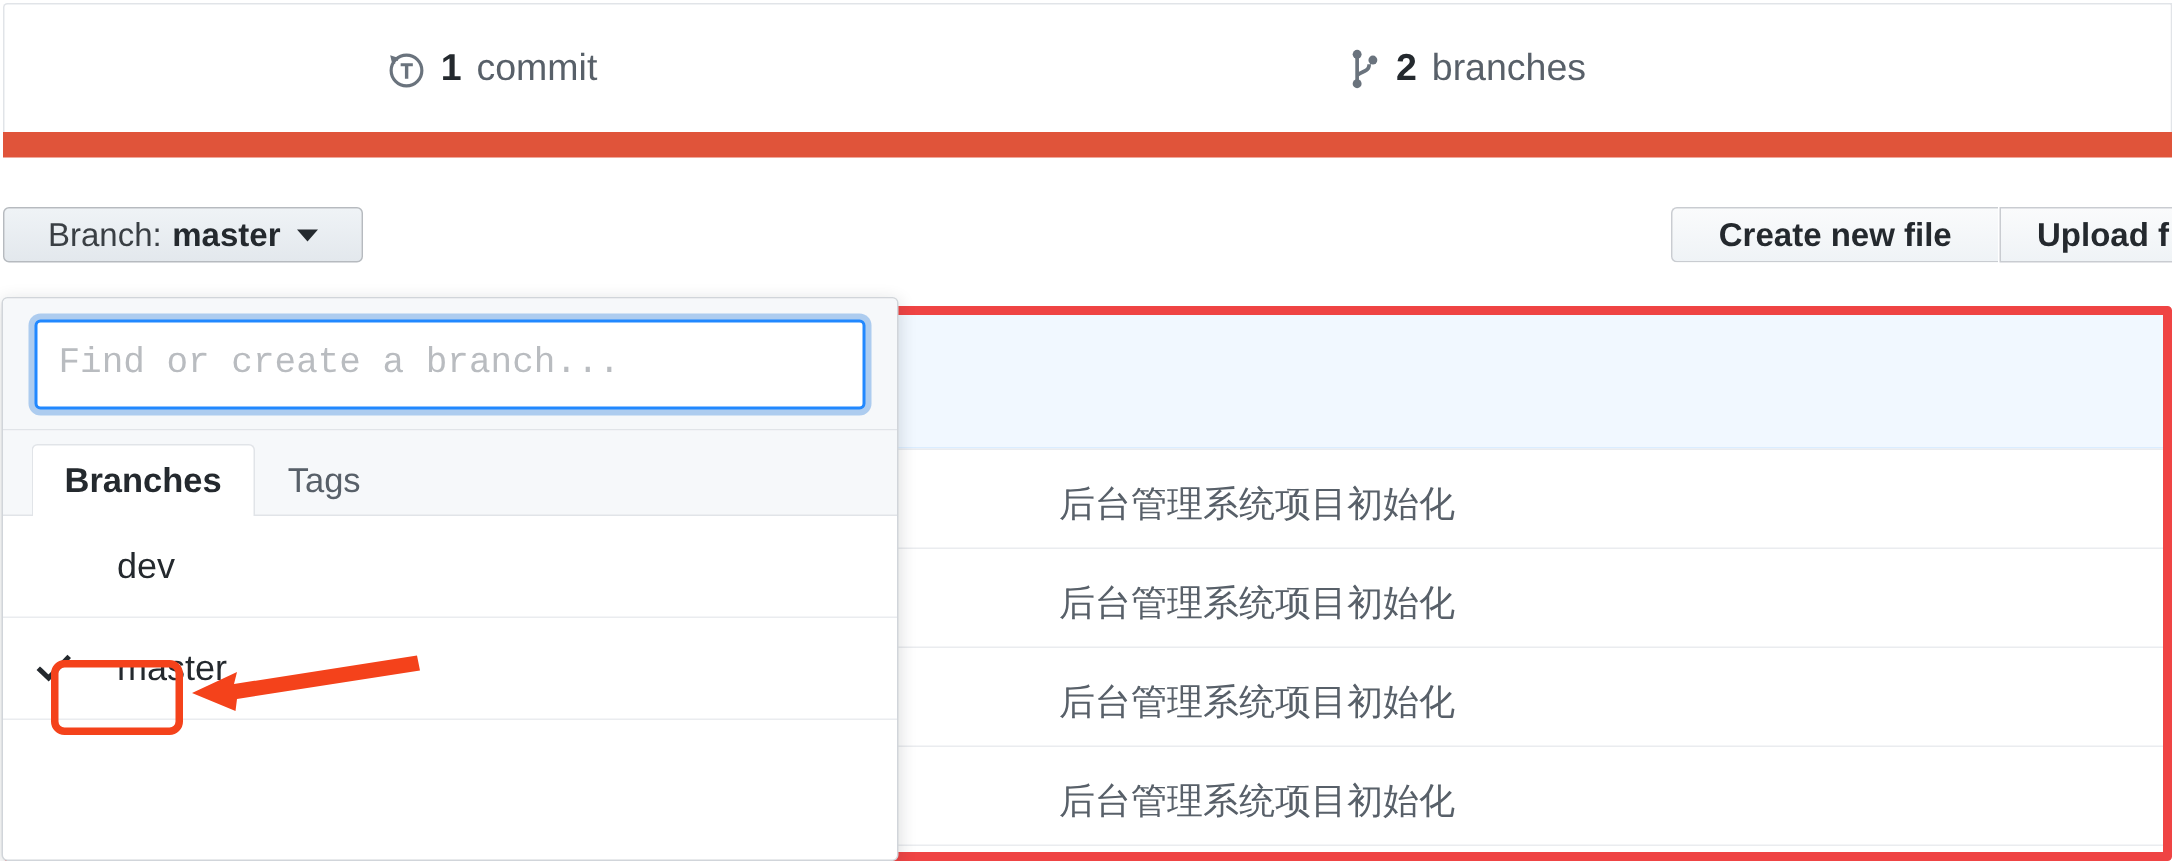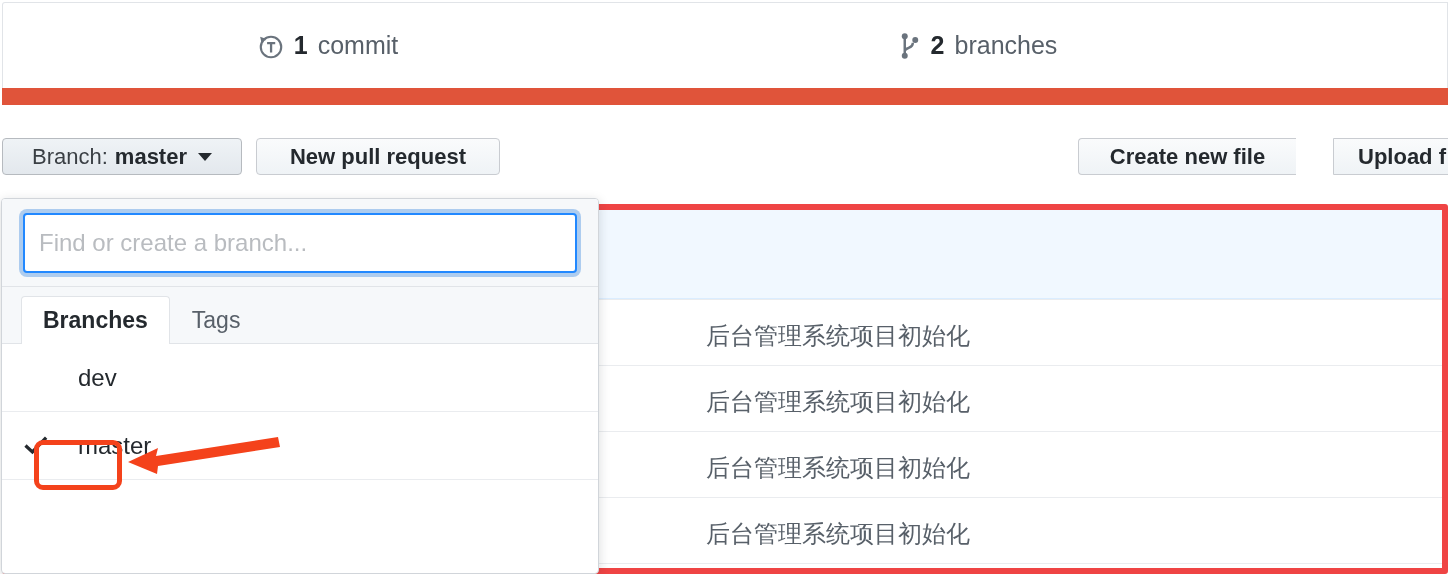--- a/index.html
+++ b/index.html
@@ -111,21 +111,21 @@
     border-left: 7px solid transparent;
     border-right: 7px solid transparent;
     border-top: 8px solid #24292e;
   }
   .btn-pr {
     left: 256px;
     top: 0px;
     width: 244px;
   }
   .btn-create {
-    left: 1078px;
+    left: 1114px;
     top: 0px;
     width: 218px;
     border-top-right-radius: 0;
     border-bottom-right-radius: 0;
     border-right: none;
   }
   .btn-upload {
     left: 1333px;
     top: 0px;
     width: 140px;
@@ -204,21 +204,21 @@
     display: flex;
     align-items: center;
     padding: 0 21px;
   }
   .dd-input {
     box-sizing: border-box;
     width: 100%;
     height: 60px;
     padding: 0 14px;
     font-size: 24px;
-    font-family: Liberation Sans, sans-serif;
+    font-family: Liberation Mono, monospace;
     color: #24292e;
     background: #ffffff;
     border: 2px solid #2188ff;
     border-radius: 4px;
     outline: none;
     box-shadow: 0 0 0 4px rgba(3,102,214,0.3);
   }
   .dd-input::placeholder { color: #b9bcc0; }
 
   .dd-tabs {
@@ -338,21 +338,20 @@
 <div class="orange-rule"></div>
 
 <div class="toolbar">
 
   <div class="btn btn-branch">
     <span class="lbl-prefix">Branch:</span>
     <span class="lbl-value">master</span>
     <span class="caret"></span>
   </div>
 
-  <div class="btn btn-pr">New pull request</div>
 
   <div class="btn btn-create">Create new file</div>
 
   <div class="btn btn-upload">Upload f</div>
 
 </div>
 
 <div class="filelist">
   <div class="filelist-head"></div>
 

